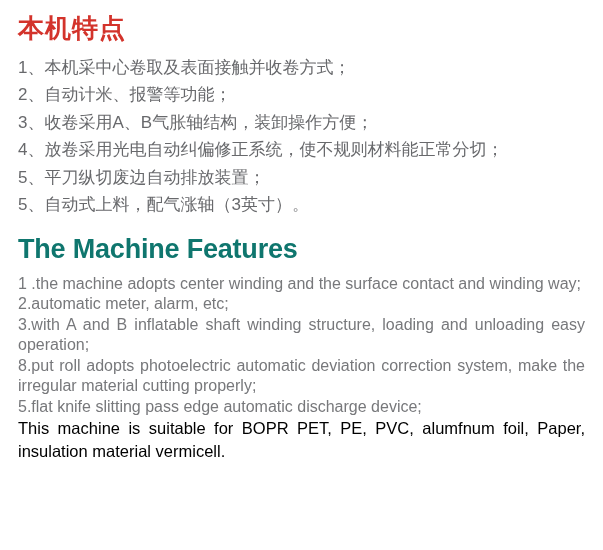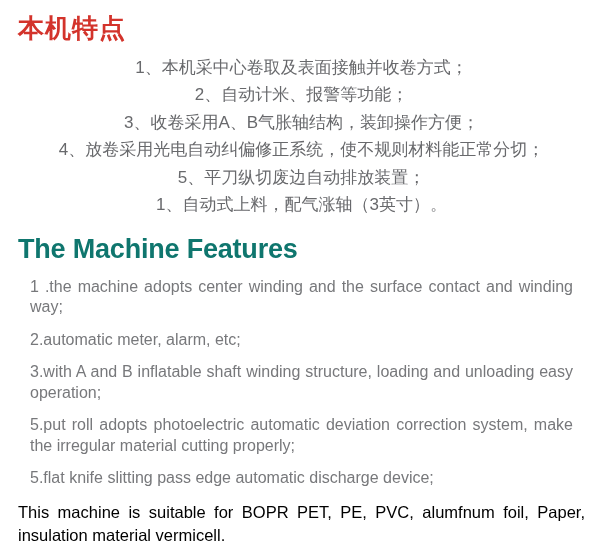--- a/index.html
+++ b/index.html
@@ -27,36 +27,35 @@
   }
   .cn-list {
     margin: 0;
     padding: 0;
   }
   .cn-item {
     color: #68696c;
     font-size: 17px;
     line-height: 27.5px;
     white-space: nowrap;
-    text-align: center;
   }
   .heading-en {
     margin: 15px 0 9px 0;
     color: #0f766e;
     font-size: 27px;
     font-weight: bold;
     line-height: 1.15;
     letter-spacing: -0.2px;
   }
   .en-list {
     margin: 0;
     padding: 0;
   }
   .en-item {
-    margin: 12px;
+    margin: 0;
     color: #77787b;
     font-size: 16px;
     line-height: 20.5px;
     text-align: justify;
   }
   .env-paragraph {
     margin: 0;
     color: #000000;
     font-size: 16.5px;
     line-height: 23px;
@@ -71,31 +70,31 @@
 <div class="page">
 
   <section class="section section-cn">
     <h1 class="heading-cn">本机特点</h1>
     <div class="cn-list">
       <div class="cn-item">1、本机采中心卷取及表面接触并收卷方式；</div>
       <div class="cn-item">2、自动计米、报警等功能；</div>
       <div class="cn-item">3、收卷采用A、B气胀轴结构，装卸操作方便；</div>
       <div class="cn-item">4、放卷采用光电自动纠偏修正系统，使不规则材料能正常分切；</div>
       <div class="cn-item">5、平刀纵切废边自动排放装置；</div>
-      <div class="cn-item">1、自动式上料，配气涨轴（3英寸）。</div>
+      <div class="cn-item">5、自动式上料，配气涨轴（3英寸）。</div>
     </div>
   </section>
 
   <section class="section section-en">
     <h2 class="heading-en">The Machine Features</h2>
     <div class="en-list">
       <p class="en-item">1 .the machine adopts center winding and the surface contact and winding way;</p>
       <p class="en-item">2.automatic meter, alarm, etc;</p>
       <p class="en-item">3.with A and B inflatable shaft winding structure, loading and unloading easy operation;</p>
-      <p class="en-item">5.put roll adopts photoelectric automatic deviation correction system, make the irregular material cutting properly;</p>
+      <p class="en-item">8.put roll adopts photoelectric automatic deviation correction system, make the irregular material cutting properly;</p>
       <p class="en-item">5.flat knife slitting pass edge automatic discharge device;</p>
     </div>
   </section>
 
   <section class="section section-env">
     <p class="env-paragraph">This machine is suitable for BOPR PET, PE, PVC, alumfnum foil, Paper, insulation material vermicell.</p>
   </section>
 
 </div>
 

